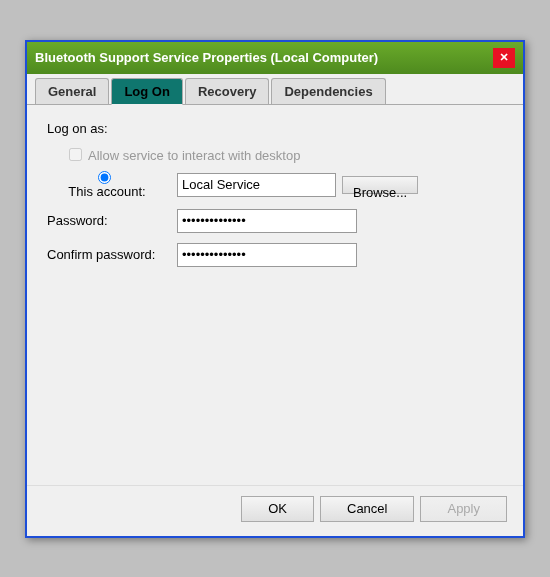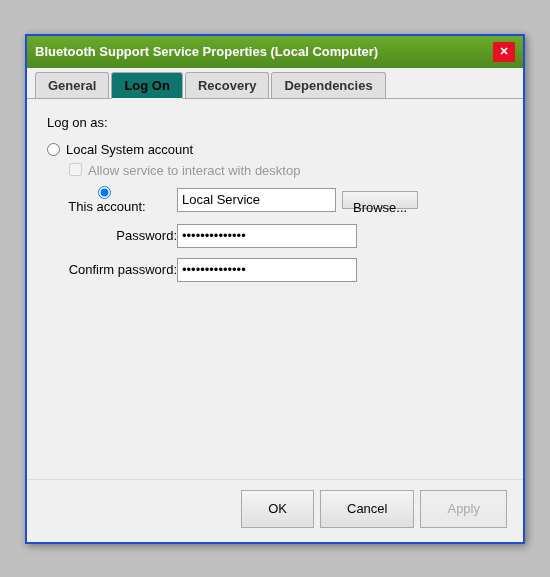--- a/index.html
+++ b/index.html
@@ -131,21 +131,20 @@
     }
 
     .form-row {
       display: flex;
       align-items: center;
       margin-bottom: 10px;
     }
 
     .form-label {
       width: 130px;
-      text-align: right;
       font-size: 13px;
       color: #000;
     }
 
     .form-input-group {
       display: flex;
       align-items: center;
       gap: 6px;
       flex: 1;
     }
@@ -183,21 +182,21 @@
     .footer {
       display: flex;
       justify-content: flex-end;
       padding: 10px 16px 14px;
       gap: 6px;
       border-top: 1px solid #ddd;
       background: #f0f0f0;
     }
 
     .footer-btn {
-      height: 38px;
+      height: 26px;
       min-width: 72px;
       padding: 0 26px;
       border: 1px solid #aaa;
       background: linear-gradient(to bottom, #f5f5f5, #e0e0e0);
       cursor: pointer;
       font-size: 13px;
       color: #000;
     }
 
     .footer-btn:disabled {
@@ -229,24 +228,20 @@
       <span>Recovery</span>
     </div>
     <div class="tab">
       <span>Dependencies</span>
     </div>
   </div>
 
   <div class="content">
     <div class="log-on-label">Log on as:</div>
 
-    <div class="radio-row">
-      <input type="radio" name="logon" id="localSystem" style="">
-      <label for="localSystem">Local System account</label>
-    </div>
 
     <div class="checkbox-row">
       <input type="checkbox" id="interactDesktop" disabled="" style="">
       <label for="interactDesktop">Allow service to interact with desktop</label>
     </div>
 
     <div class="form-row">
       <div style="display:flex;align-items:center;width:130px;justify-content:flex-end;padding-right:10px;flex-direction:column;">
         <input type="radio" name="logon" id="thisAccount" checked="" style="margin-right: 6px;">
         <label for="thisAccount">This account:</label>

